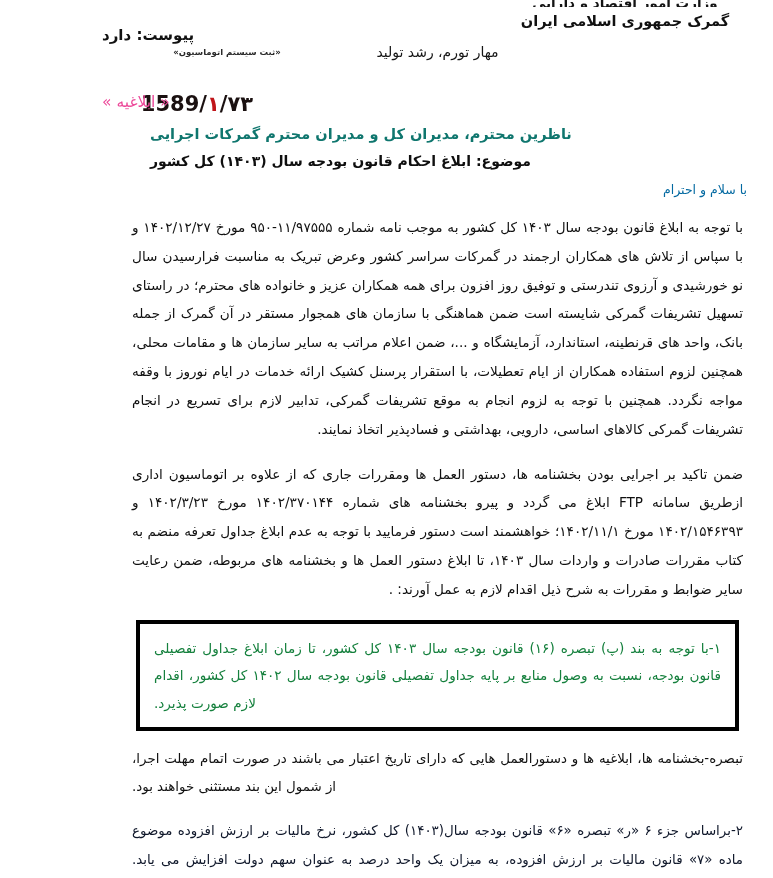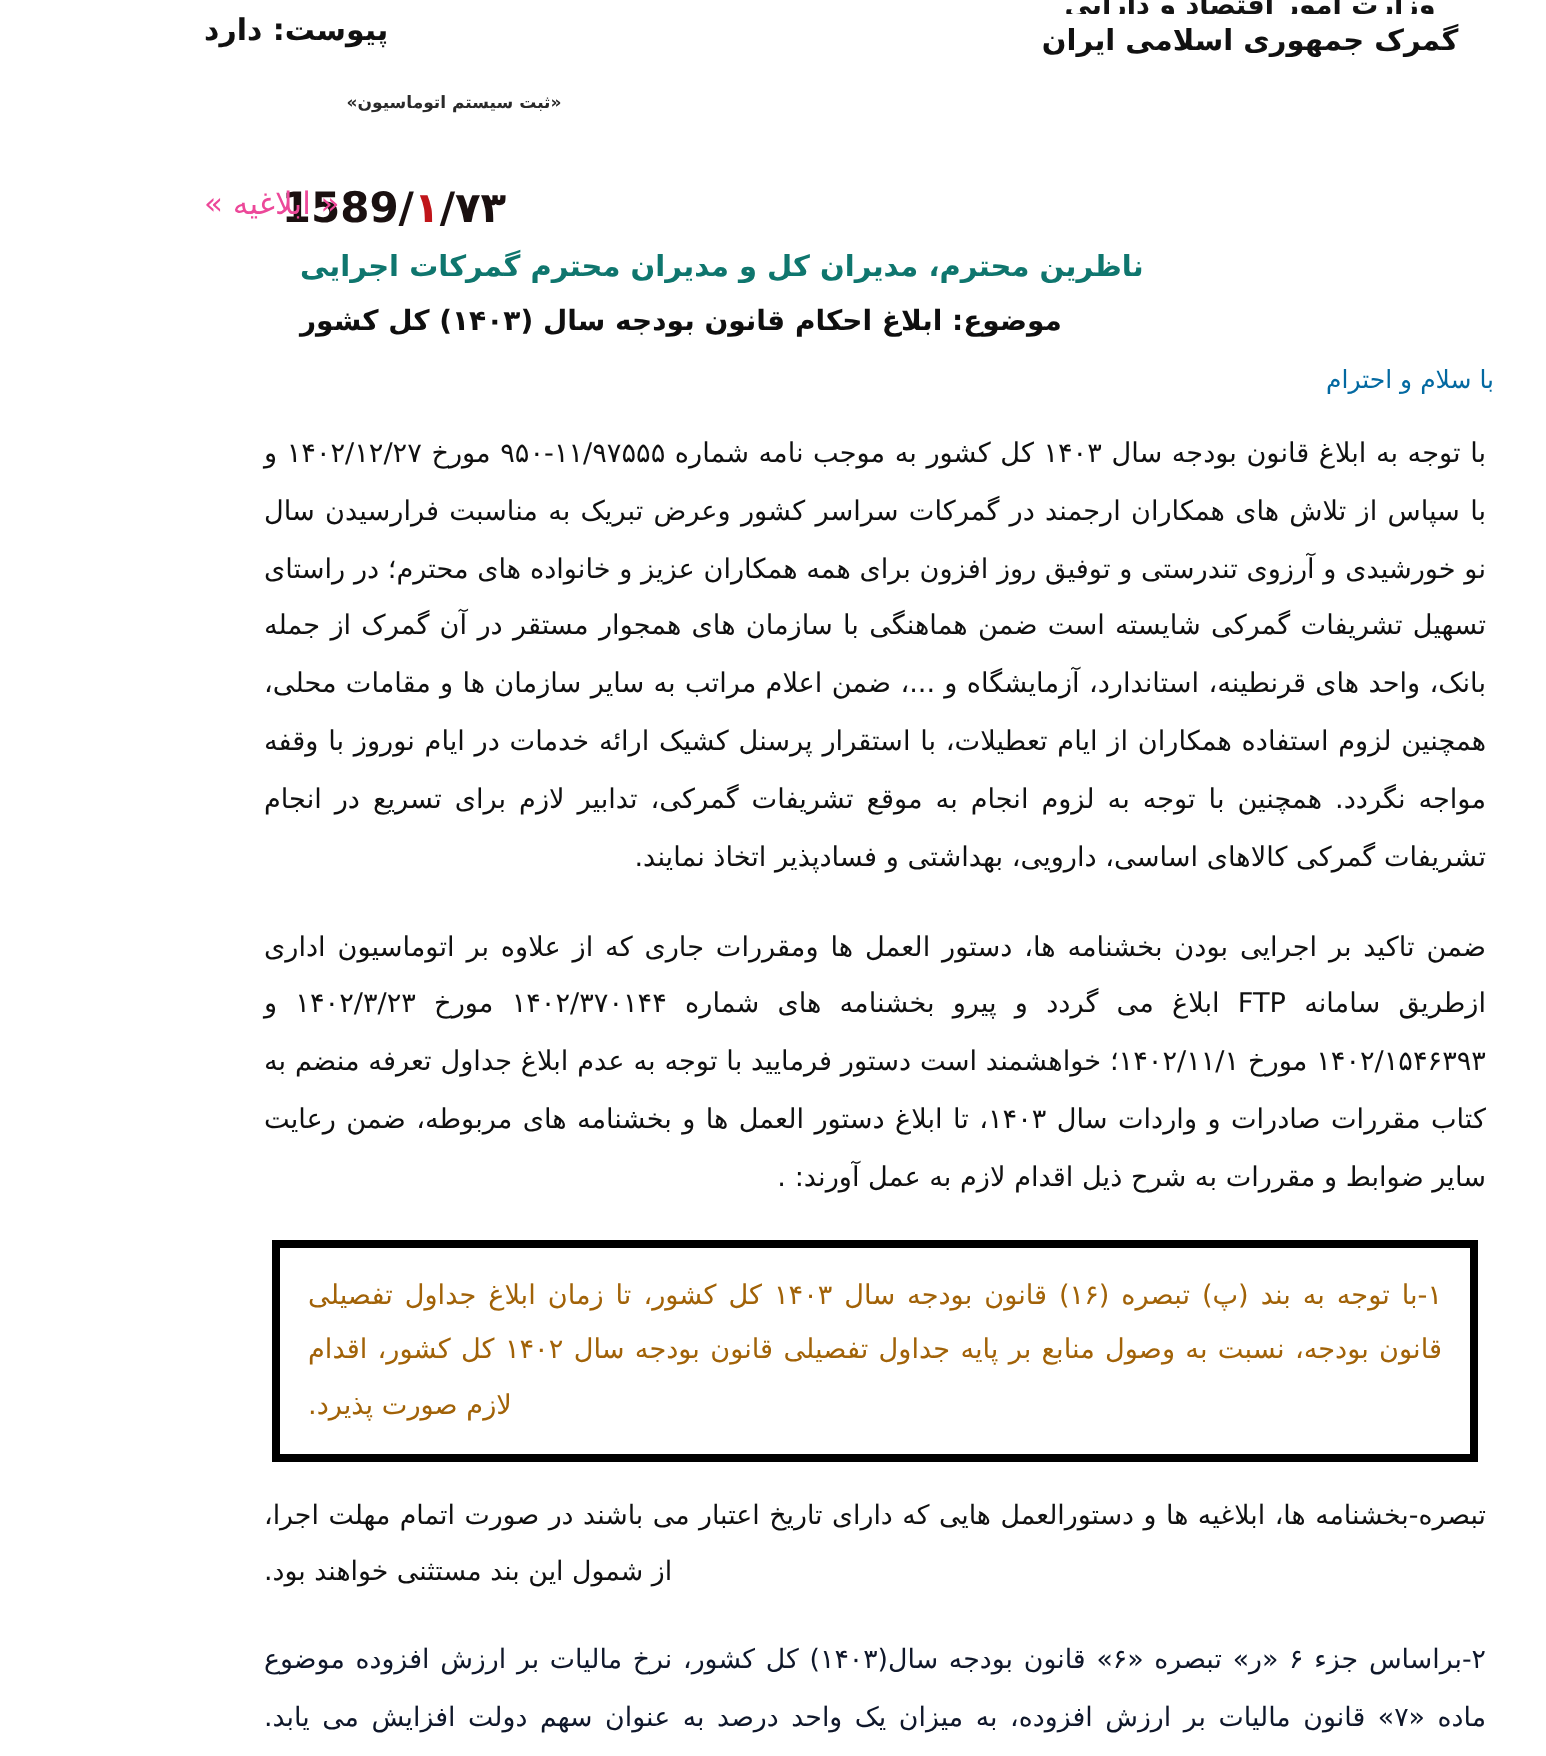--- a/index.html
+++ b/index.html
@@ -59,21 +59,21 @@
     position: absolute;
     top: 6px;
     left: 0;
     right: 470px;
     text-align: left;
     padding-left: 0;
     font-size: 15px;
     font-weight: 700;
     color: #111111;
   }
-  .attachment-inner { display: inline-block; margin-right: 0; padding-right: 0; }
+  .attachment-inner { display: inline-block; margin-right: 0; padding-right: 0; margin-top: 20px; }
 
   .automation-note {
     position: absolute;
     top: 47px;
     left: 0;
     width: 250px;
     text-align: center;
     font-size: 8.5px;
     font-weight: 700;
     color: #2a2a2a;
@@ -176,21 +176,21 @@
     padding: 11px 14px 9px 14px;
     background: #ffffff;
     box-sizing: border-box;
   }
   .boxed-item p {
     margin: 0;
     font-size: 13.6px;
     line-height: 2.05;
     text-align: justify;
     text-align-last: left;
-    color: #a16207;
+    color: #15803d;
   }
 
   .note-para {
     margin: 14px 0 4px 0;
     font-size: 13.4px;
     line-height: 2.1;
     text-align: justify;
     text-align-last: left;
     color: #101010;
   }
@@ -213,20 +213,21 @@
     <div class="ministry">وزارت امور اقتصاد و دارایی</div>
     <div class="org">گمرک جمهوری اسلامی ایران</div>
   </div>
 
   <div class="attachment">
     <span class="attachment-inner">پیوست: دارد</span>
   </div>
 
   <div class="automation-note">«ثبت سیستم اتوماسیون»</div>
 
+  <div class="slogan">مهار تورم، رشد تولید</div>
 
   <div class="doc-date">
     <span>1589/</span><span class="red">۱</span><span>/۷۳</span>
   </div>
 
   <div class="doc-type">« ابلاغیه »</div>
 
   <div class="addressee">ناظرین محترم، مدیران کل و مدیران محترم گمرکات اجرایی</div>
   <div class="subject">موضوع: ابلاغ احکام قانون بودجه سال (۱۴۰۳) کل کشور</div>
   <div class="greeting">با سلام و احترام</div>

